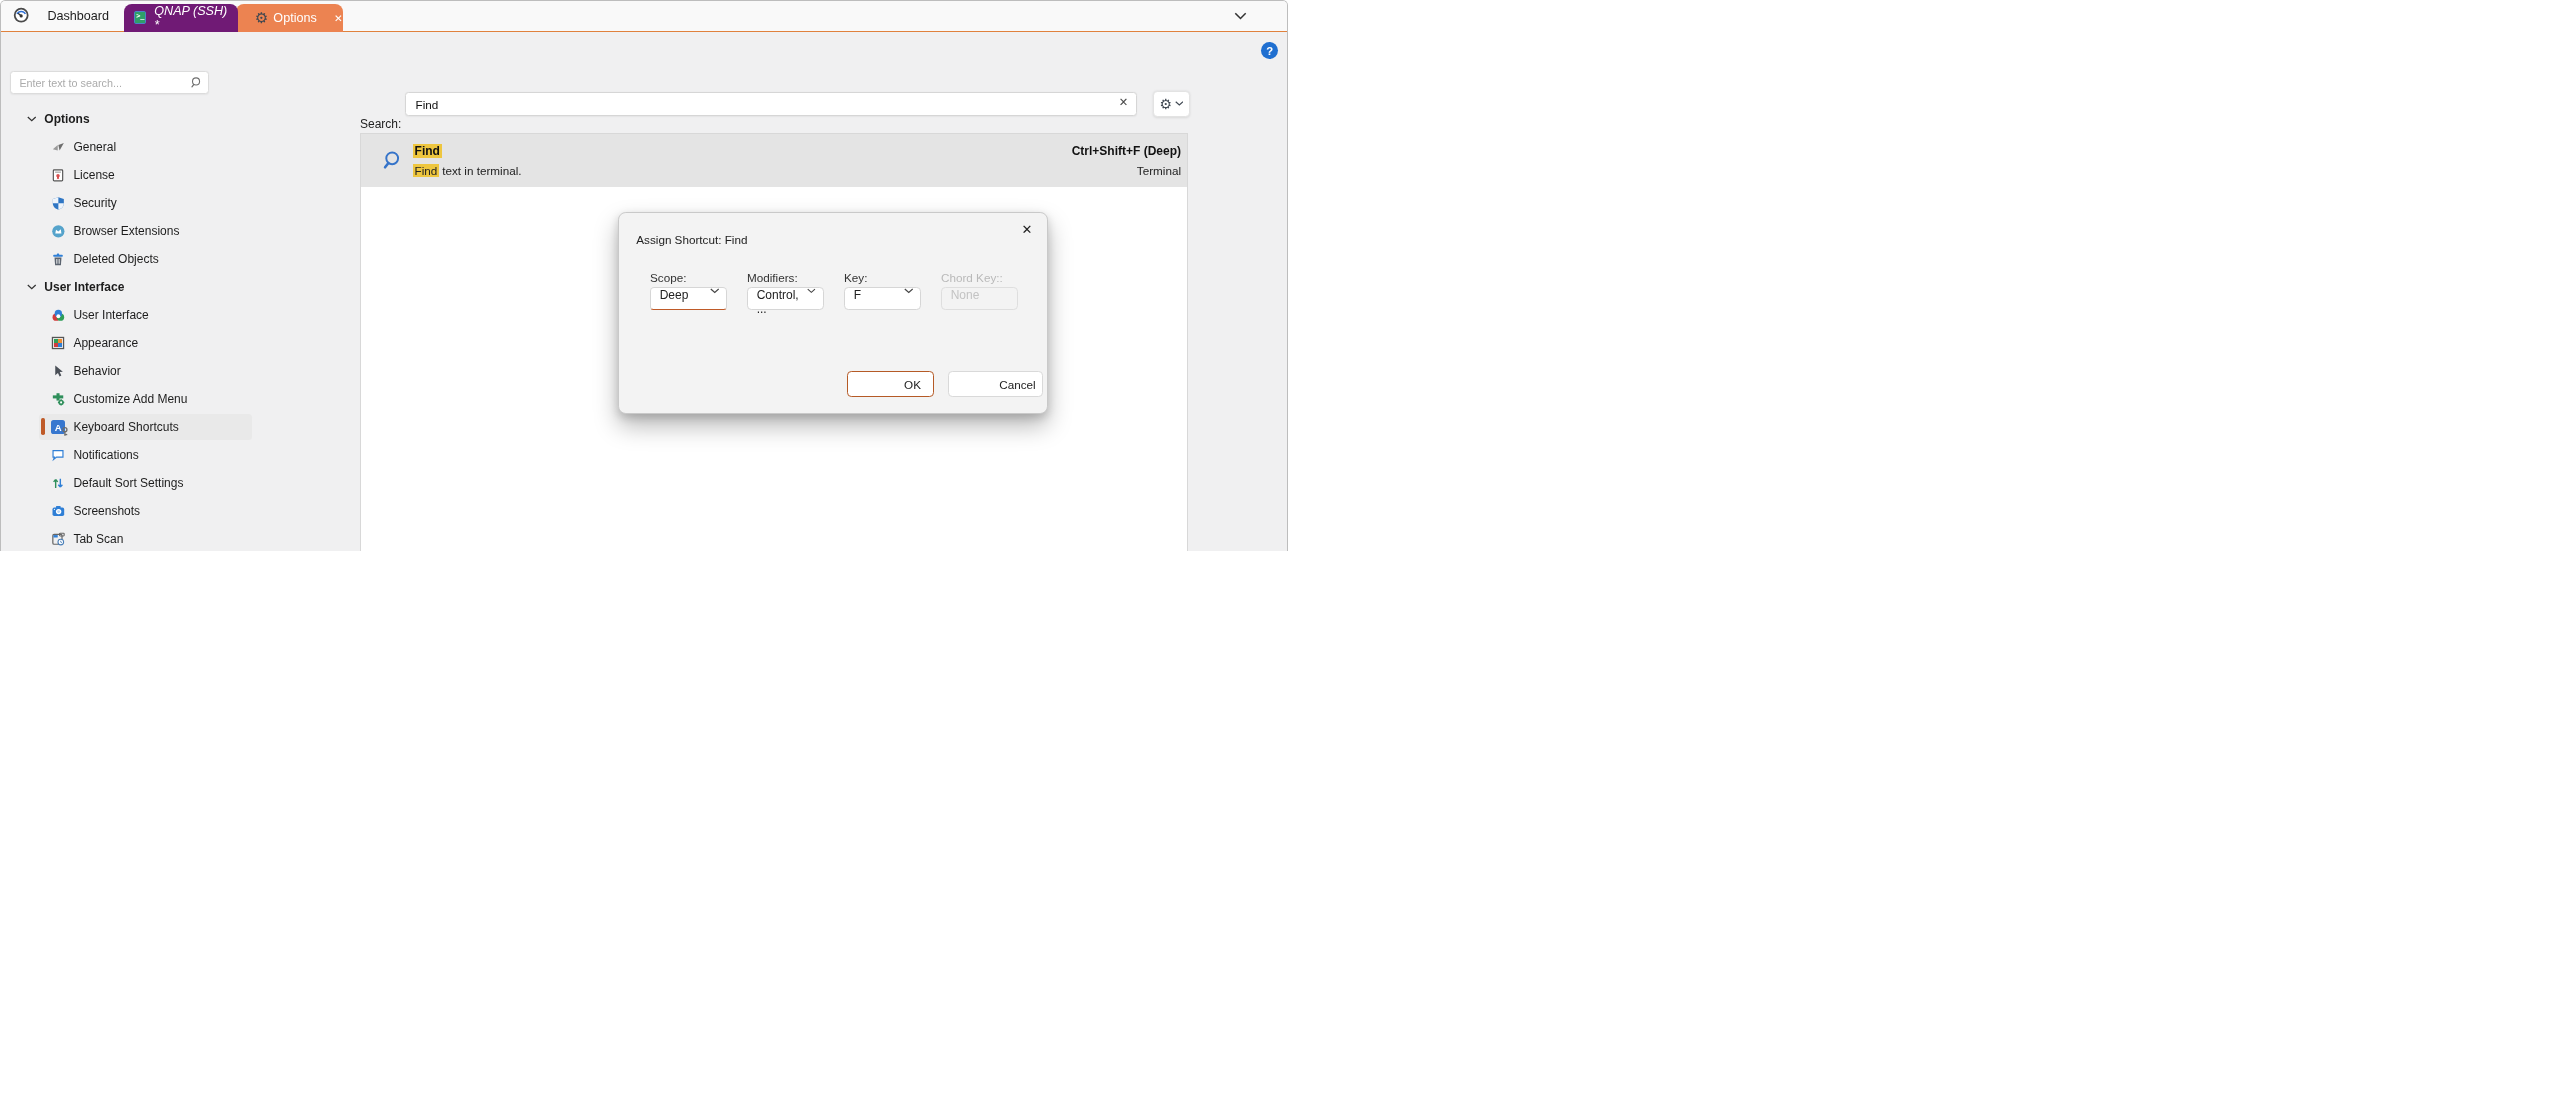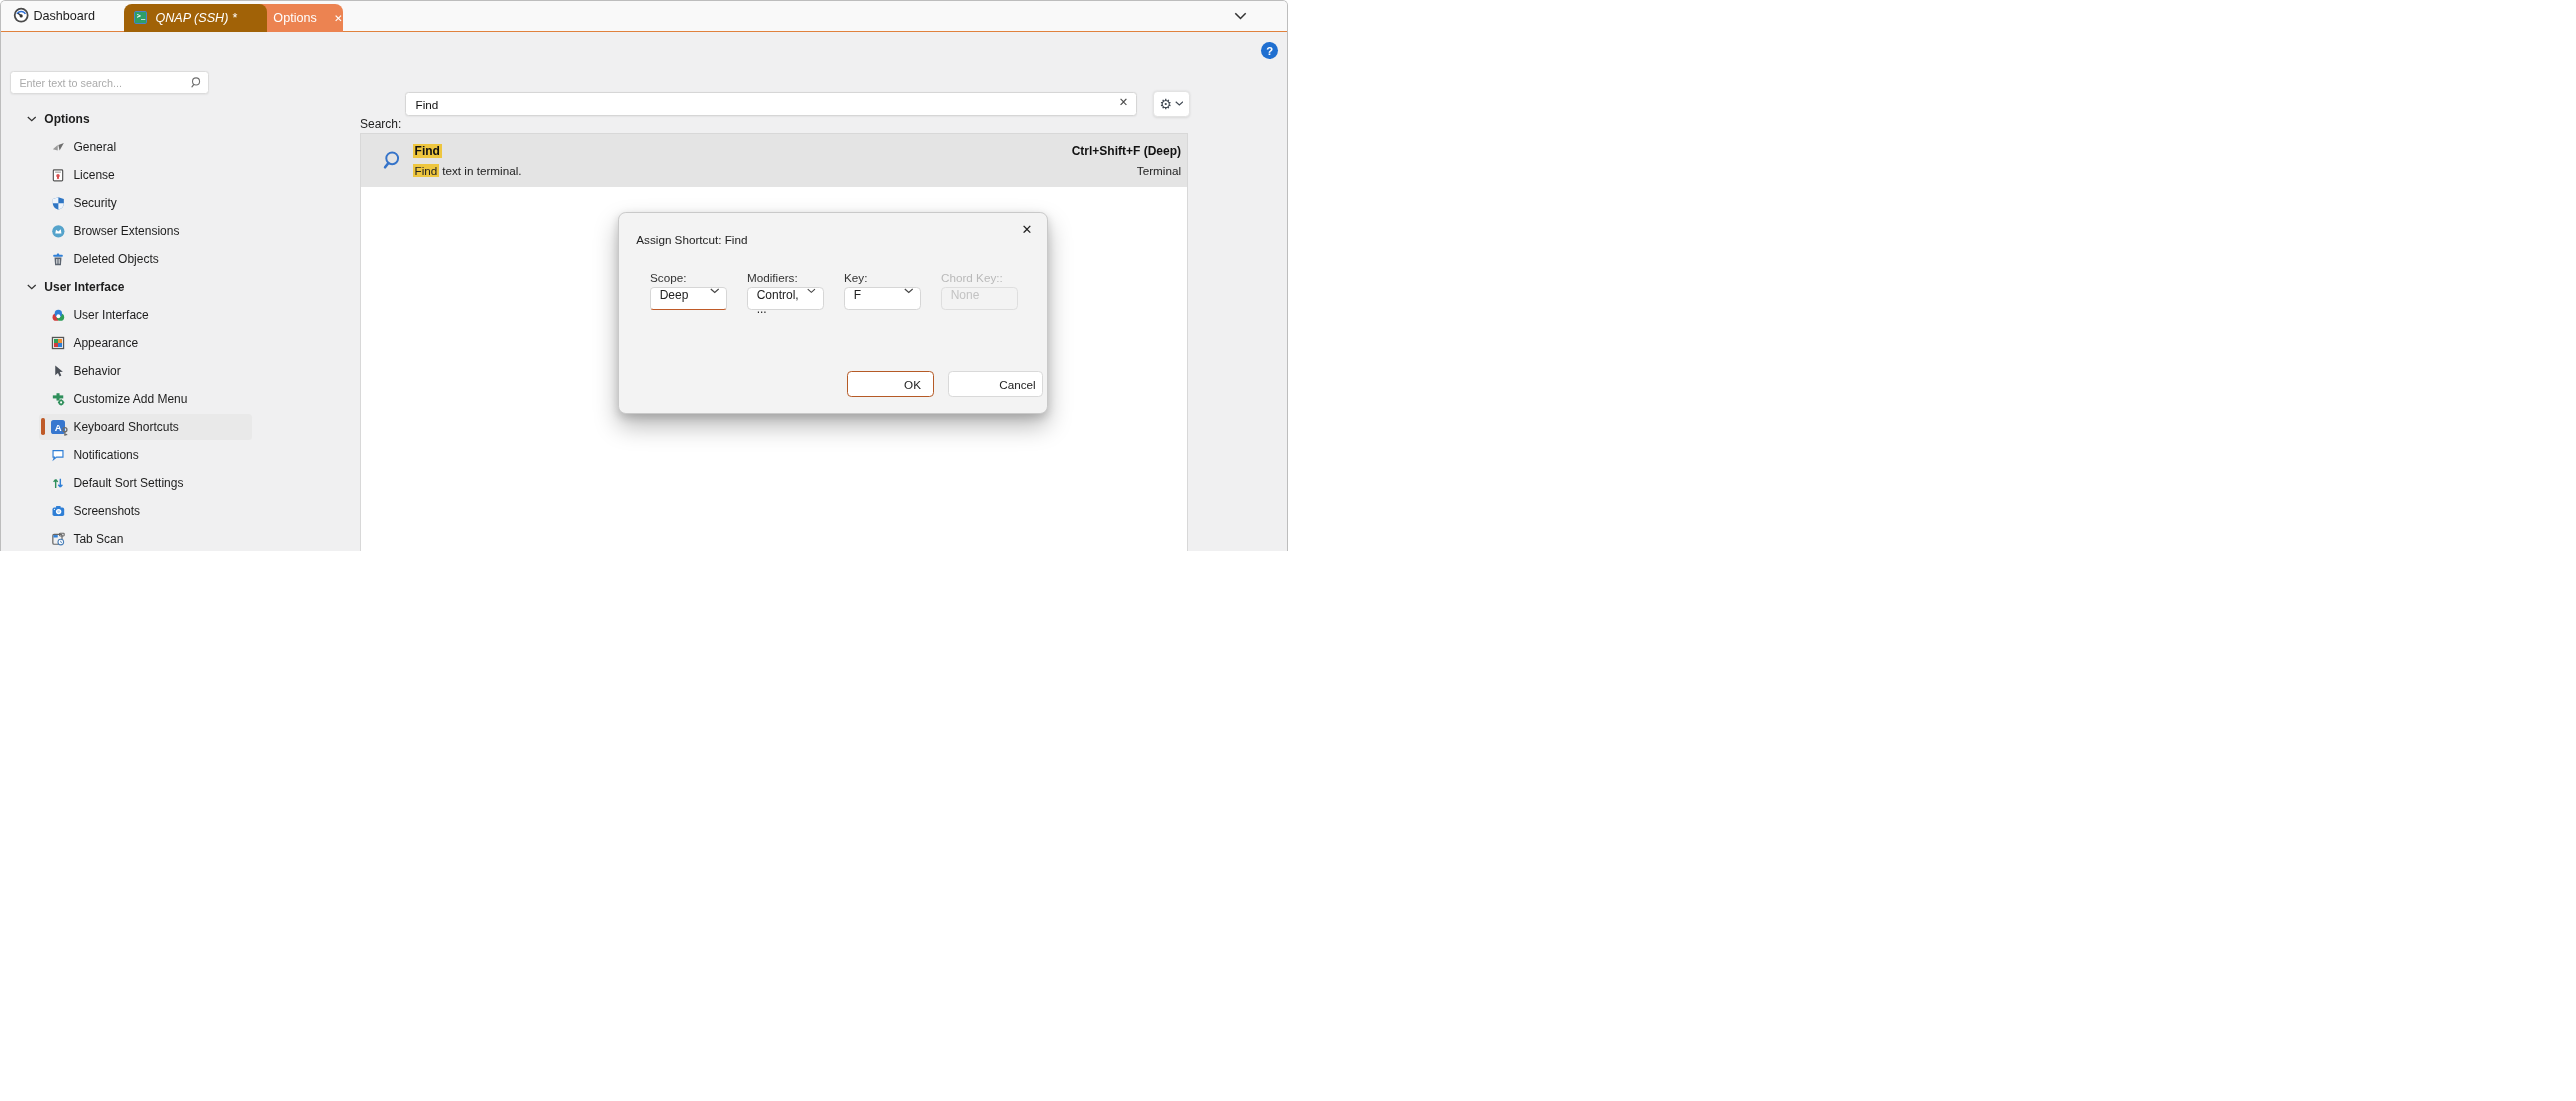--- a/index.html
+++ b/index.html
@@ -7,23 +7,23 @@
   #window {
     position:relative; width:1288px; height:551px; background:#f0f0f1;
     border:0.9px solid #bdbdbd; border-bottom:none; border-radius:5.2px 5.2px 0 0; overflow:hidden;
   }
   
   #tabbar {
     position:absolute; left:0; top:0; width:100%; height:31px;
     background:#f9f9f9; border-bottom:1.7px solid #e0813c;
   }
   .tab { position:absolute; display:flex; align-items:center; cursor:default; }
-  #tab-dashboard { left:12px; top:0; height:29px; gap:4px; font-size:12.6px; color:#1d1d1d; }
+  #tab-dashboard { left:12px; top:0; height:29px; gap:18px; font-size:12.6px; color:#1d1d1d; }
   #tab-qnap {
-    left:123px; top:2.6px; height:28.6px; width:143px; background:#a16207; color:#fff;
+    left:123px; top:2.6px; height:28.6px; width:114px; background:#701a75; color:#fff;
     border-radius:7.8px 7.8px 0 0; font-style:italic; font-size:12.6px; gap:8px; padding:0 10.4px; z-index:2;
   }
   #tab-options {
     left:235px; top:2.6px; height:28.6px; width:107px; background:#ec8351; color:#fff;
     border-radius:7.8px 7.8px 0 0; font-size:12.6px; gap:5.2px; padding:0 0 0 19px; z-index:1;
   }
   .term-chip {
     width:13px; height:13px; background:#2f9e68; border:1.7px solid #4a84c9; border-radius:1.7px;
     color:#fff; font-size:7px; font-weight:bold; line-height:9.5px; text-align:center;
     font-family:"DejaVu Sans Mono", monospace;

